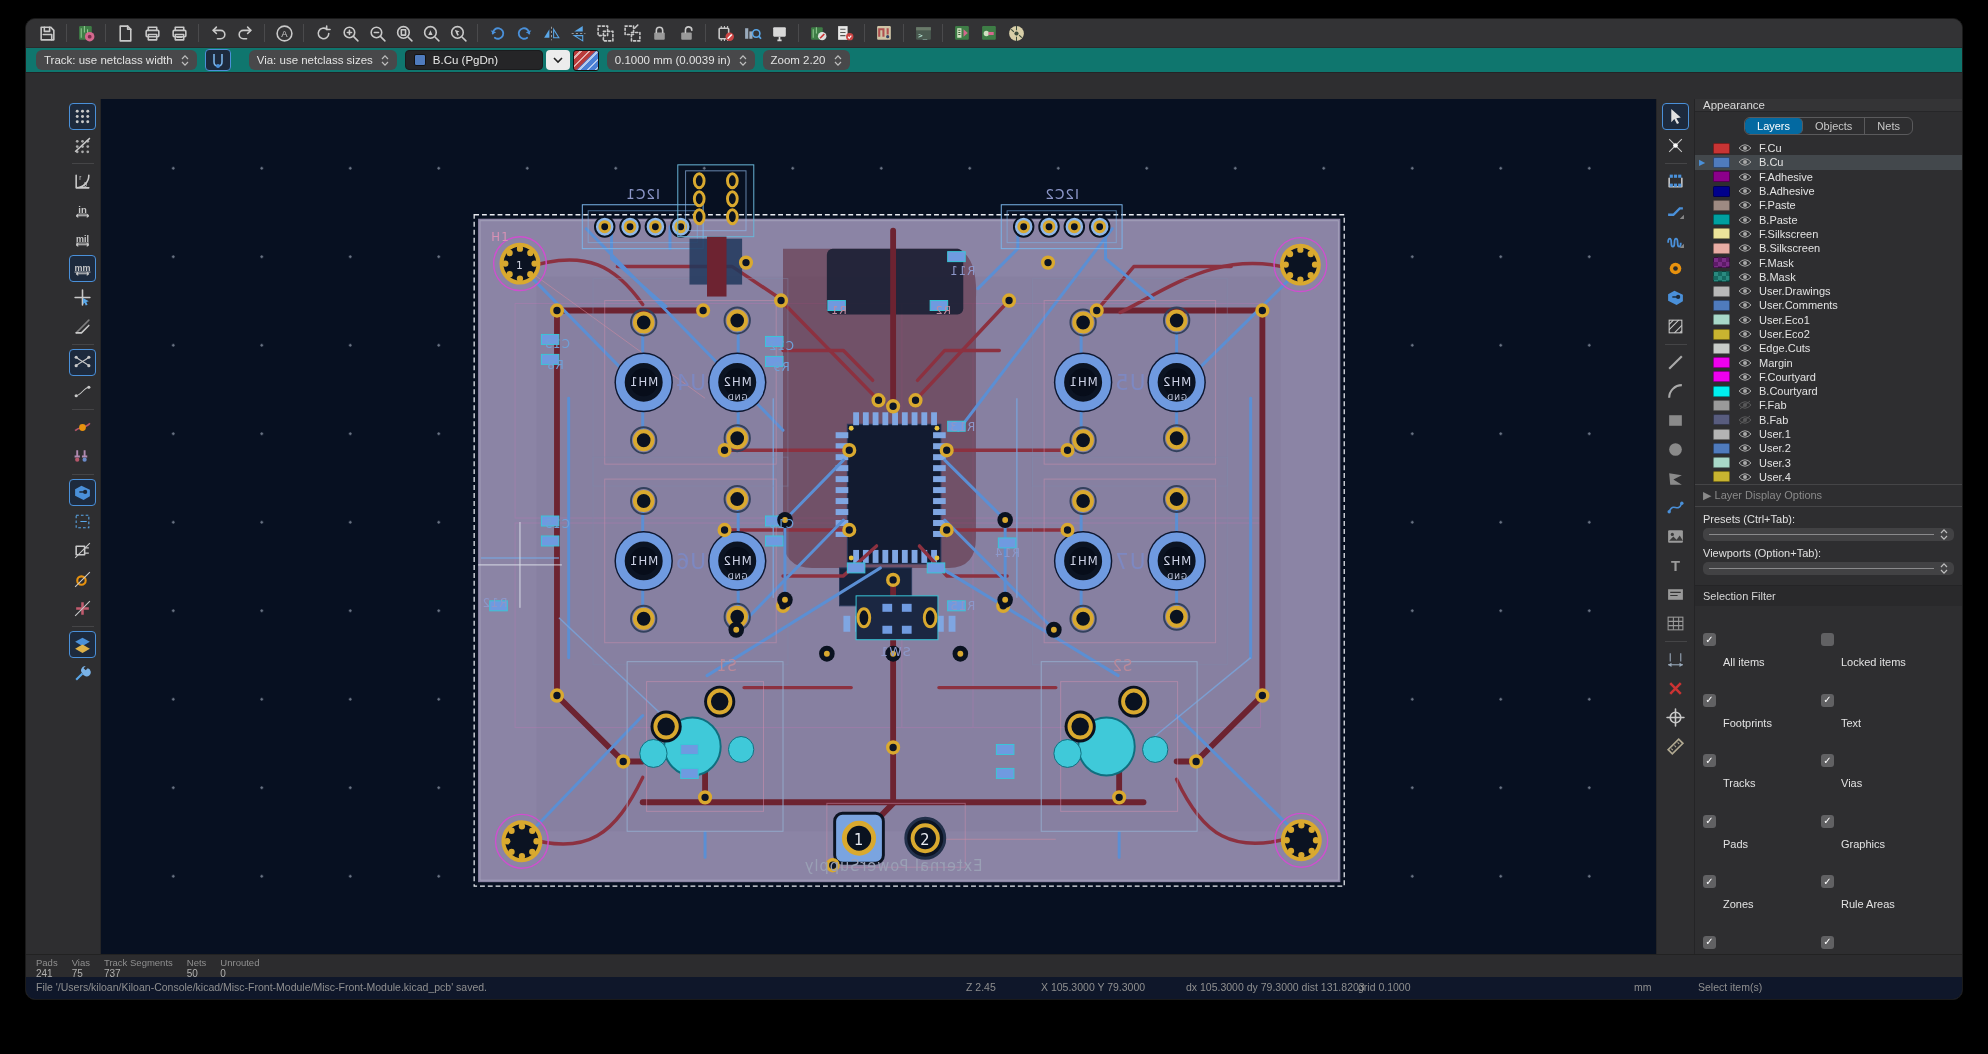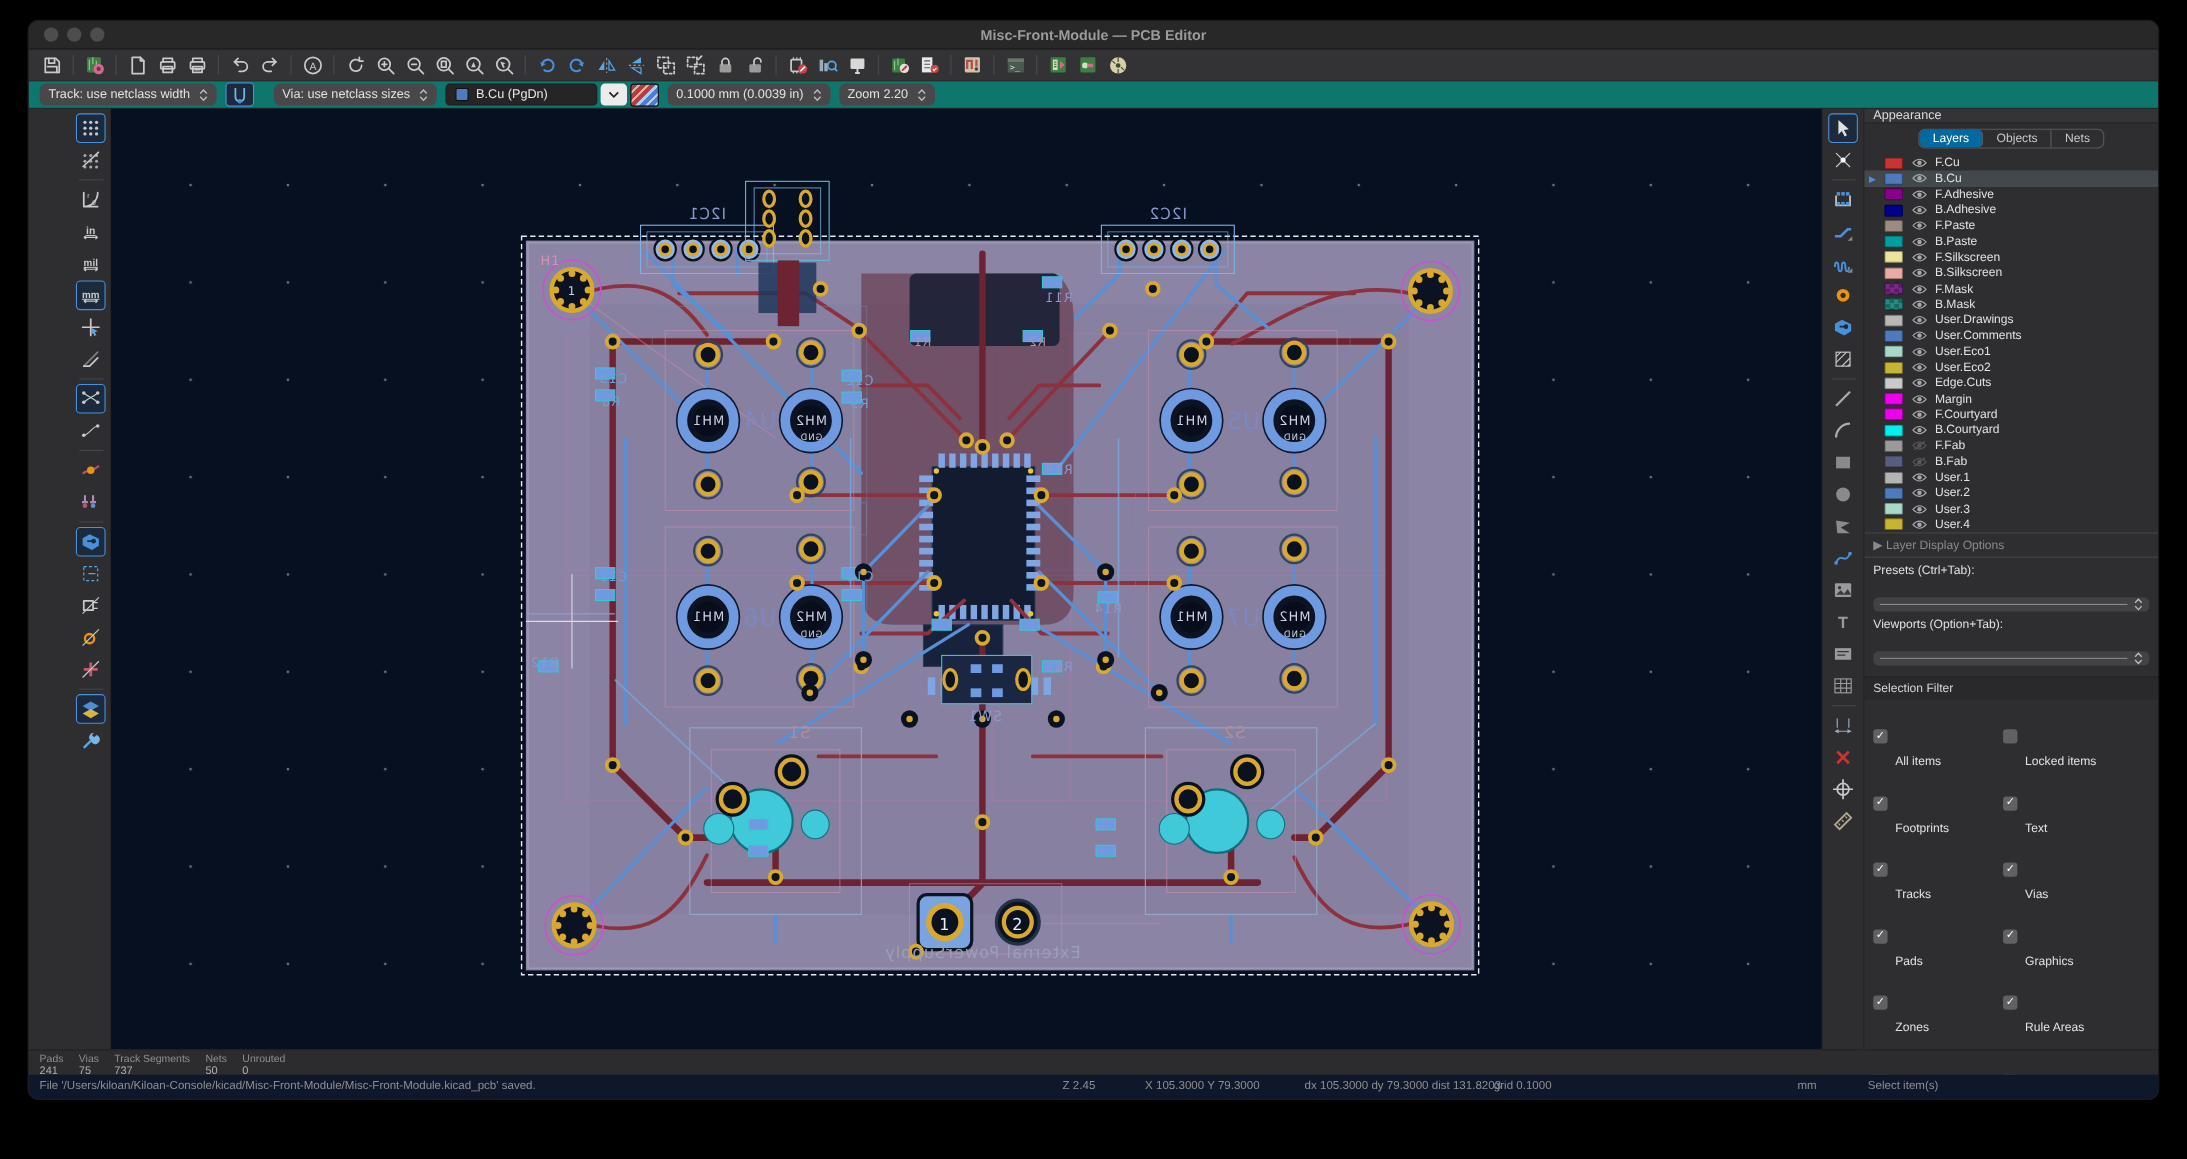--- a/index.html
+++ b/index.html
@@ -57,21 +57,21 @@
   .tab.active{background:#0369a1;color:#fff;border-radius:5px;}
   .layerlist{margin-top:2px;}
   .lrow{height:14.3px;display:flex;align-items:center;padding-left:18px;position:relative;gap:7px;}
   .lrow.sel{background:#43484c;}
   .lrow.sel:before{content:"▶";color:#4a90d9;font-size:8px;position:absolute;left:4px;top:3px;}
   .lsw{width:17px;height:11px;border-radius:1.5px;flex:0 0 auto;border:1px solid rgba(0,0,0,.4);}
   .leye{width:15px;display:flex;justify-content:center;flex:0 0 auto;}
   .lname{color:#e2e2e2;font-size:11px;white-space:nowrap;}
   .ldo{margin-top:auto;border-top:1px solid #454547;border-bottom:1px solid #454547;color:#8a8a8a;
     font-size:11px;padding:4px 8px;}
-  .plabel{color:#e0e0e0;font-size:11px;padding:6px 8px 18px;}
+  .plabel{color:#e0e0e0;font-size:11px;padding:6px 8px 3px;}
   .pselect{height:19px;background:#424244;border-radius:5px;margin:0 8px;display:flex;align-items:center;
     padding:0 6px;justify-content:space-between;}
   .pselect .line{flex:1;height:1px;background:#8a8a8c;margin-right:6px;}
   .sfheader{margin-top:10px;background:#29292b;color:#d6d6d6;font-size:11px;padding:4px 8px;border-top:1px solid #242426;}
   .filtergrid{display:grid;grid-template-columns:118px 1fr;padding:5px 8px;row-gap:3.5px;}
   .fitem{display:flex;align-items:center;gap:7px;}
   .fbox{width:13px;height:13px;border-radius:3px;background:#616163;display:flex;align-items:center;
     justify-content:center;color:#fff;font-size:10px;line-height:1;}
   .flabel{color:#e2e2e2;font-size:11px;margin-top:45px;}
   
@@ -81,28 +81,20 @@
   .scount .lab{color:#8f8f8f;font-size:9.5px;}
   .scount .val{color:#b0b0b0;font-size:10px;margin-top:0px;}
   .status2{position:absolute;left:0;right:0;bottom:0;height:22px;background:#0f172a;color:#8f8f8f;
     font-size:10.5px;}
   .status2 span{position:absolute;top:4px;white-space:nowrap;}
 </style>
 </head>
 <body>
 
 <div class="window">
-  <div class="titlebar">
-    <div class="lights">
-      <div class="light"></div>
-      <div class="light"></div>
-      <div class="light"></div>
-    </div>
-    <div class="title">Misc-Front-Module — PCB Editor</div>
-  </div>
 
   <div class="tb1" id="tb1">
       <div class="tbtn">
         <svg viewBox="0 0 18 18">
           <path stroke="#c9c9c9" stroke-width="1.5" fill="none" stroke-linecap="round" stroke-linejoin="round" d="M3,3h9l3,3v9H3z"></path>
           <path stroke="#c9c9c9" stroke-width="1.5" fill="none" stroke-linecap="round" stroke-linejoin="round" d="M6,3v4h5V3M5,10h8v5"></path>
         </svg>
       </div>
       <div class="tsep"></div>
       <div class="tbtn">

